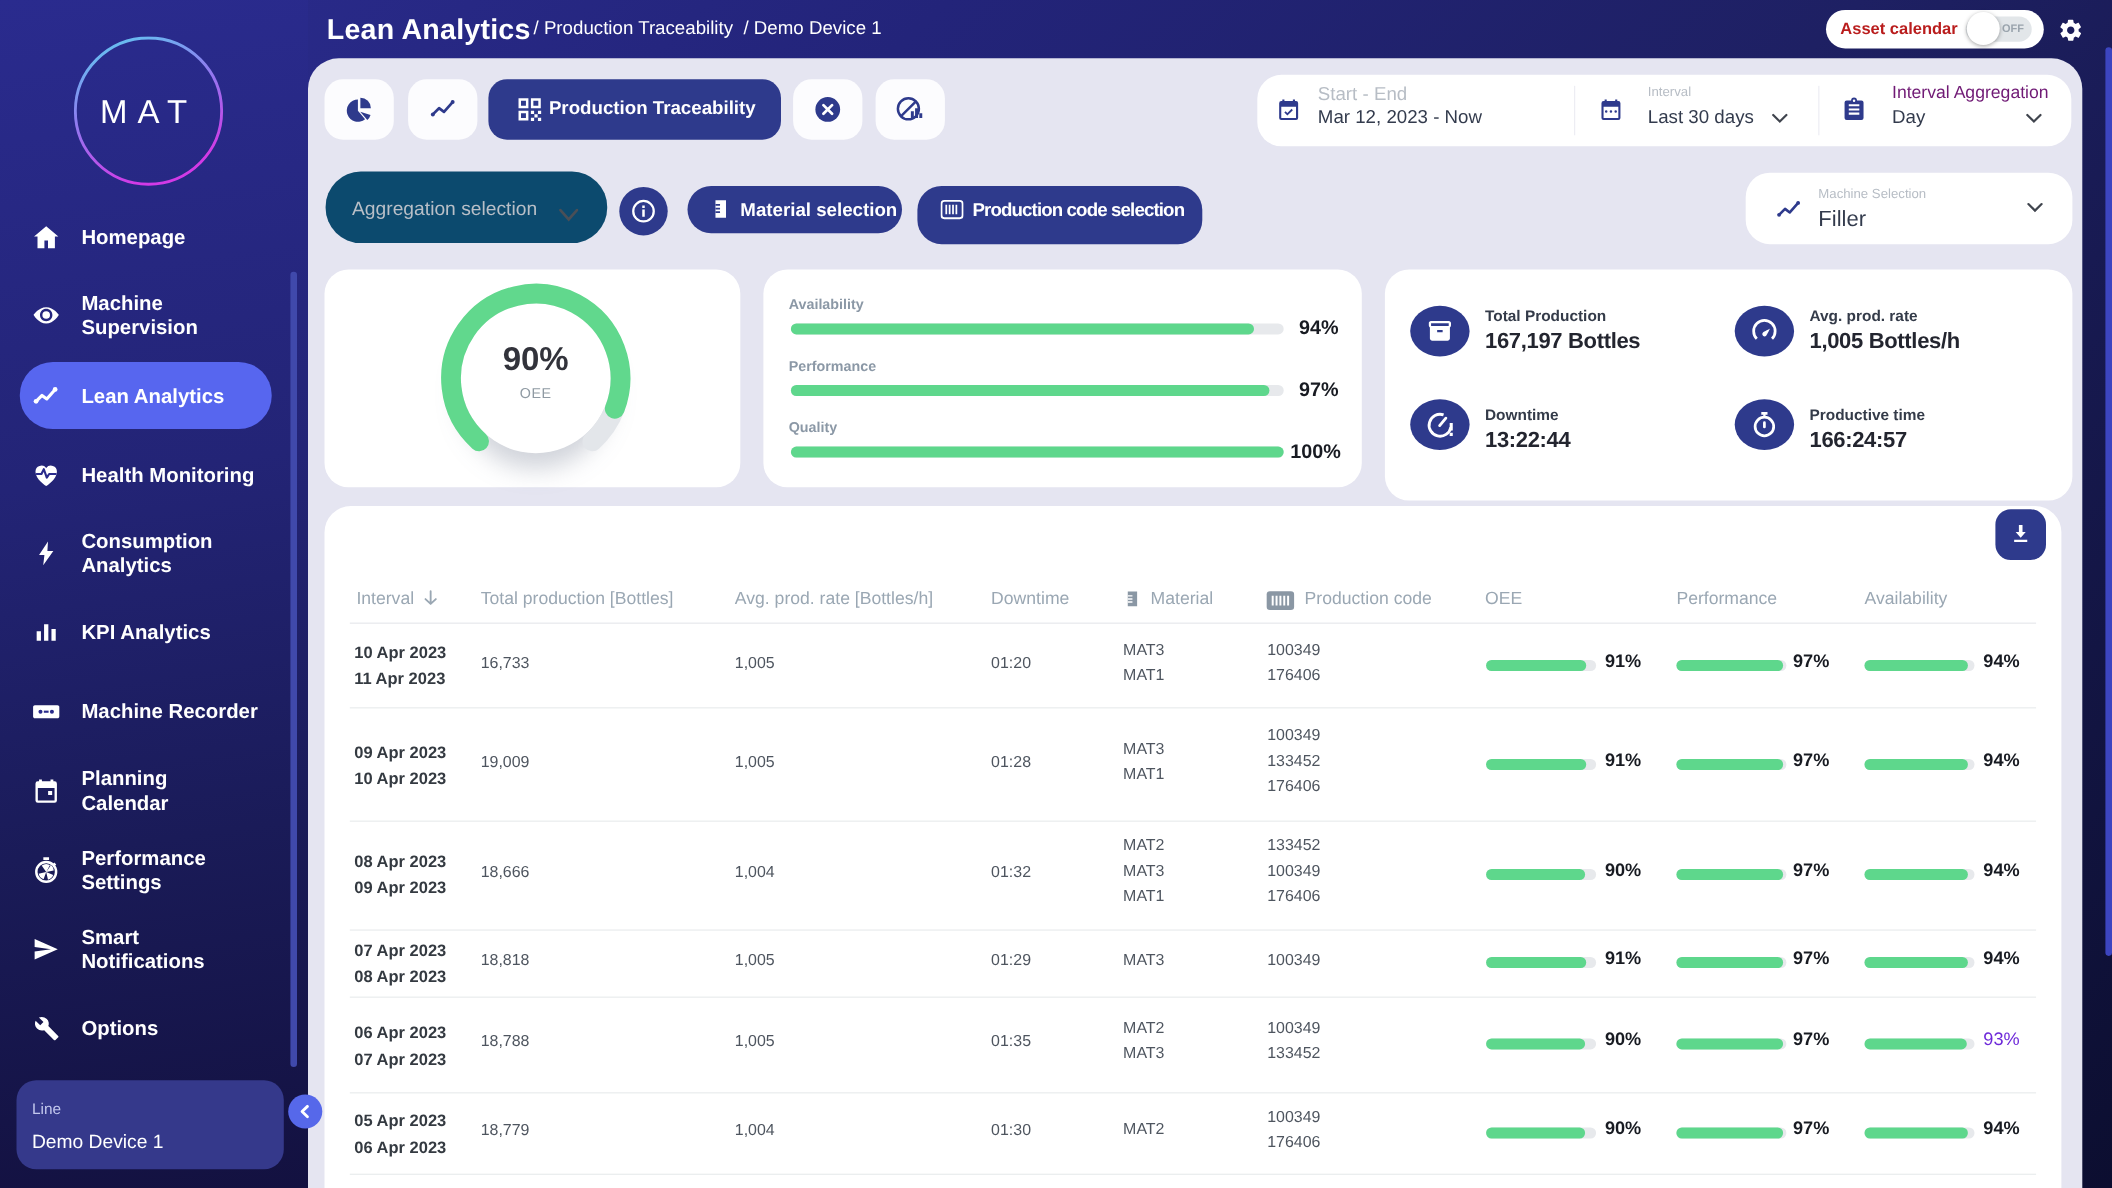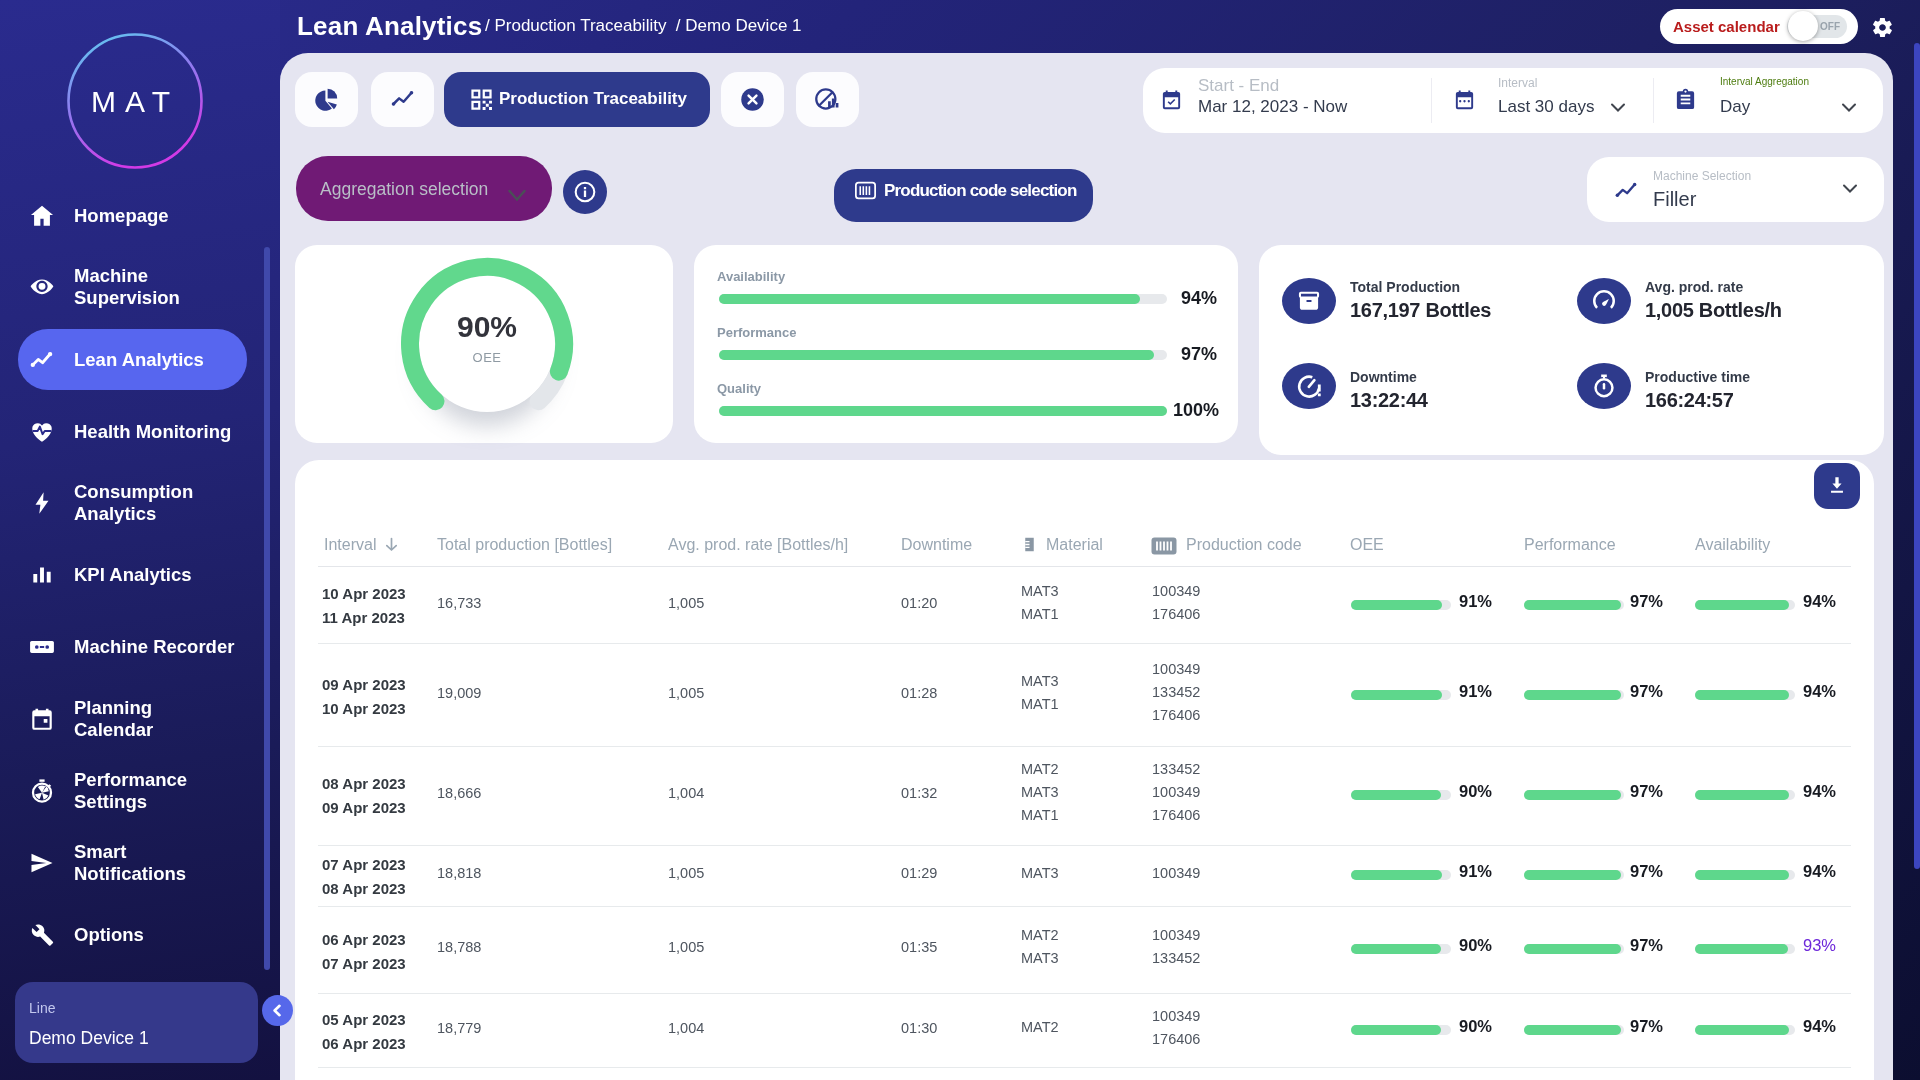--- a/index.html
+++ b/index.html
@@ -170,31 +170,38 @@
       </svg>
     </div>
 <div class="wbtn" style="left:516px;top:19px;width:63px;height:55px">
   <svg width="27" height="27" viewBox="0 0 24 24">
         <circle cx="10.5" cy="11.5" r="8.5" fill="none" stroke="#2e3a8c" stroke-width="2"></circle>
         <path stroke="#2e3a8c" stroke-width="2" stroke-linecap="round" d="M4.6 17.3L16.4 5.6"></path>
         <path fill="#2e3a8c" d="M12.5 13.5h2.4V19h-2.4zm3.4-2.5h2.4v8h-2.4zm3.4 4h2.4v4h-2.4z"></path>
       </svg>
     </div>
 
-<div class="abs" style="left:16px;top:103px;width:256px;height:65px;background:#701a75;border-radius:32px">
+<div class="abs" style="left:16px;top:103px;width:256px;height:65px;background:#0c4a6e;border-radius:32px">
   <div class="abs" style="left:24px;top:23px;color:#b9bfc7;font-size:17.5px">Aggregation selection</div>
   <svg class="abs" style="left:211px;top:32px" width="20" height="15" viewBox="0 0 20 15">
         <path fill="none" stroke="#4a4f57" stroke-width="2.4" stroke-linecap="round" d="M2.5 3l7.5 8.5L17.5 3"></path>
       </svg>
     </div>
 <div class="abs navy" style="left:283px;top:117px;width:44px;height:44px;border-radius:50%">
       <svg class="abs" style="left:9px;top:9px" width="26" height="26" viewBox="0 0 24 24">
         <circle cx="12" cy="12" r="8.6" fill="none" stroke="#fff" stroke-width="1.9"></circle>
         <path fill="#fff" d="M10.95 10.6h2.1v6h-2.1zm0-3.3h2.1v2.1h-2.1z"></path>
       </svg>
+    </div>
+<div class="abs navy" style="left:345px;top:116px;width:195px;height:43px;border-radius:22px">
+  <svg class="abs" style="left:20px;top:11px" width="20" height="20" viewBox="0 0 24 24">
+        <path fill="#fff" d="M6.5 2.5h11.5v19H6.5z"></path>
+        <path stroke="#2e3a8c" stroke-width="1.9" d="M6.5 7.5h5M6.5 11.5h5M6.5 15.5h5"></path>
+      </svg>
+  <div class="abs" style="left:48px;top:12px;font-size:17px;font-weight:bold">Material selection</div>
     </div>
 <div class="abs navy" style="left:554px;top:116px;width:259px;height:53px;border-radius:22px">
   <svg class="abs" style="left:21px;top:12px" width="21" height="19" viewBox="0 0 24 20">
         <rect x="1" y="1" width="22" height="18" rx="3" fill="none" stroke="#fff" stroke-width="2"></rect>
         <path stroke="#fff" stroke-width="1.8" d="M6 5v10M9.5 5v10M13 5v10M16.5 5v10"></path>
       </svg>
   <div class="abs" style="left:50px;top:12px;font-size:17px;font-weight:bold;letter-spacing:-0.8px">Production code selection</div>
     </div>
 
 <div class="abs" style="left:863px;top:15px;width:740px;height:65px;background:#fff;border-radius:22px">
@@ -209,21 +216,21 @@
       </svg>
   <div class="abs" style="left:355px;top:8px;color:#b7bdc5;font-size:12px">Interval</div>
   <div class="abs" style="left:355px;top:29px;color:#333b4d;font-size:17px">Last 30 days</div>
   <svg class="abs" style="left:467px;top:33px" width="16" height="14" viewBox="0 0 16 14">
         <path fill="none" stroke="#40454e" stroke-width="2" stroke-linecap="round" d="M2 3.5l6 6 6-6"></path>
       </svg>
   <div class="abs" style="left:510px;top:10px;width:1px;height:45px;background:#ececf2"></div>
   <svg class="abs" style="left:531px;top:20px" width="23" height="23" viewBox="0 0 24 24">
         <path fill="#2e3a8c" d="M19 3.5h-4.2a2.8 2.8 0 00-5.6 0H5a2 2 0 00-2 2V20a2 2 0 002 2h14a2 2 0 002-2V5.5a2 2 0 00-2-2zM12 2.5a1.2 1.2 0 110 2.4 1.2 1.2 0 010-2.4zM17 17H7v-2h10v2zm0-4H7v-2h10v2zm0-4H7V7h10v2z"></path>
       </svg>
-  <div class="abs" style="left:577px;top:8px;color:#4d7c0f;font-size:10px">Interval Aggregation</div>
+  <div class="abs" style="left:577px;top:8px;color:#701a75;font-size:16px">Interval Aggregation</div>
   <div class="abs" style="left:577px;top:29px;color:#333b4d;font-size:17px">Day</div>
   <svg class="abs" style="left:698px;top:33px" width="16" height="14" viewBox="0 0 16 14">
         <path fill="none" stroke="#40454e" stroke-width="2" stroke-linecap="round" d="M2 3.5l6 6 6-6"></path>
       </svg>
 </div>
 
 <div class="abs" style="left:1307px;top:104px;width:297px;height:65px;background:#fff;border-radius:22px">
   <svg class="abs" style="left:26px;top:21px" width="26" height="26" viewBox="0 0 24 24">
         <path fill="none" stroke="#2e3a8c" stroke-width="2.2" stroke-linecap="round" stroke-linejoin="round" d="M4 16l5-5 4 3 7-8"></path>
         <circle cx="4" cy="16" r="1.6" fill="#2e3a8c"></circle>

